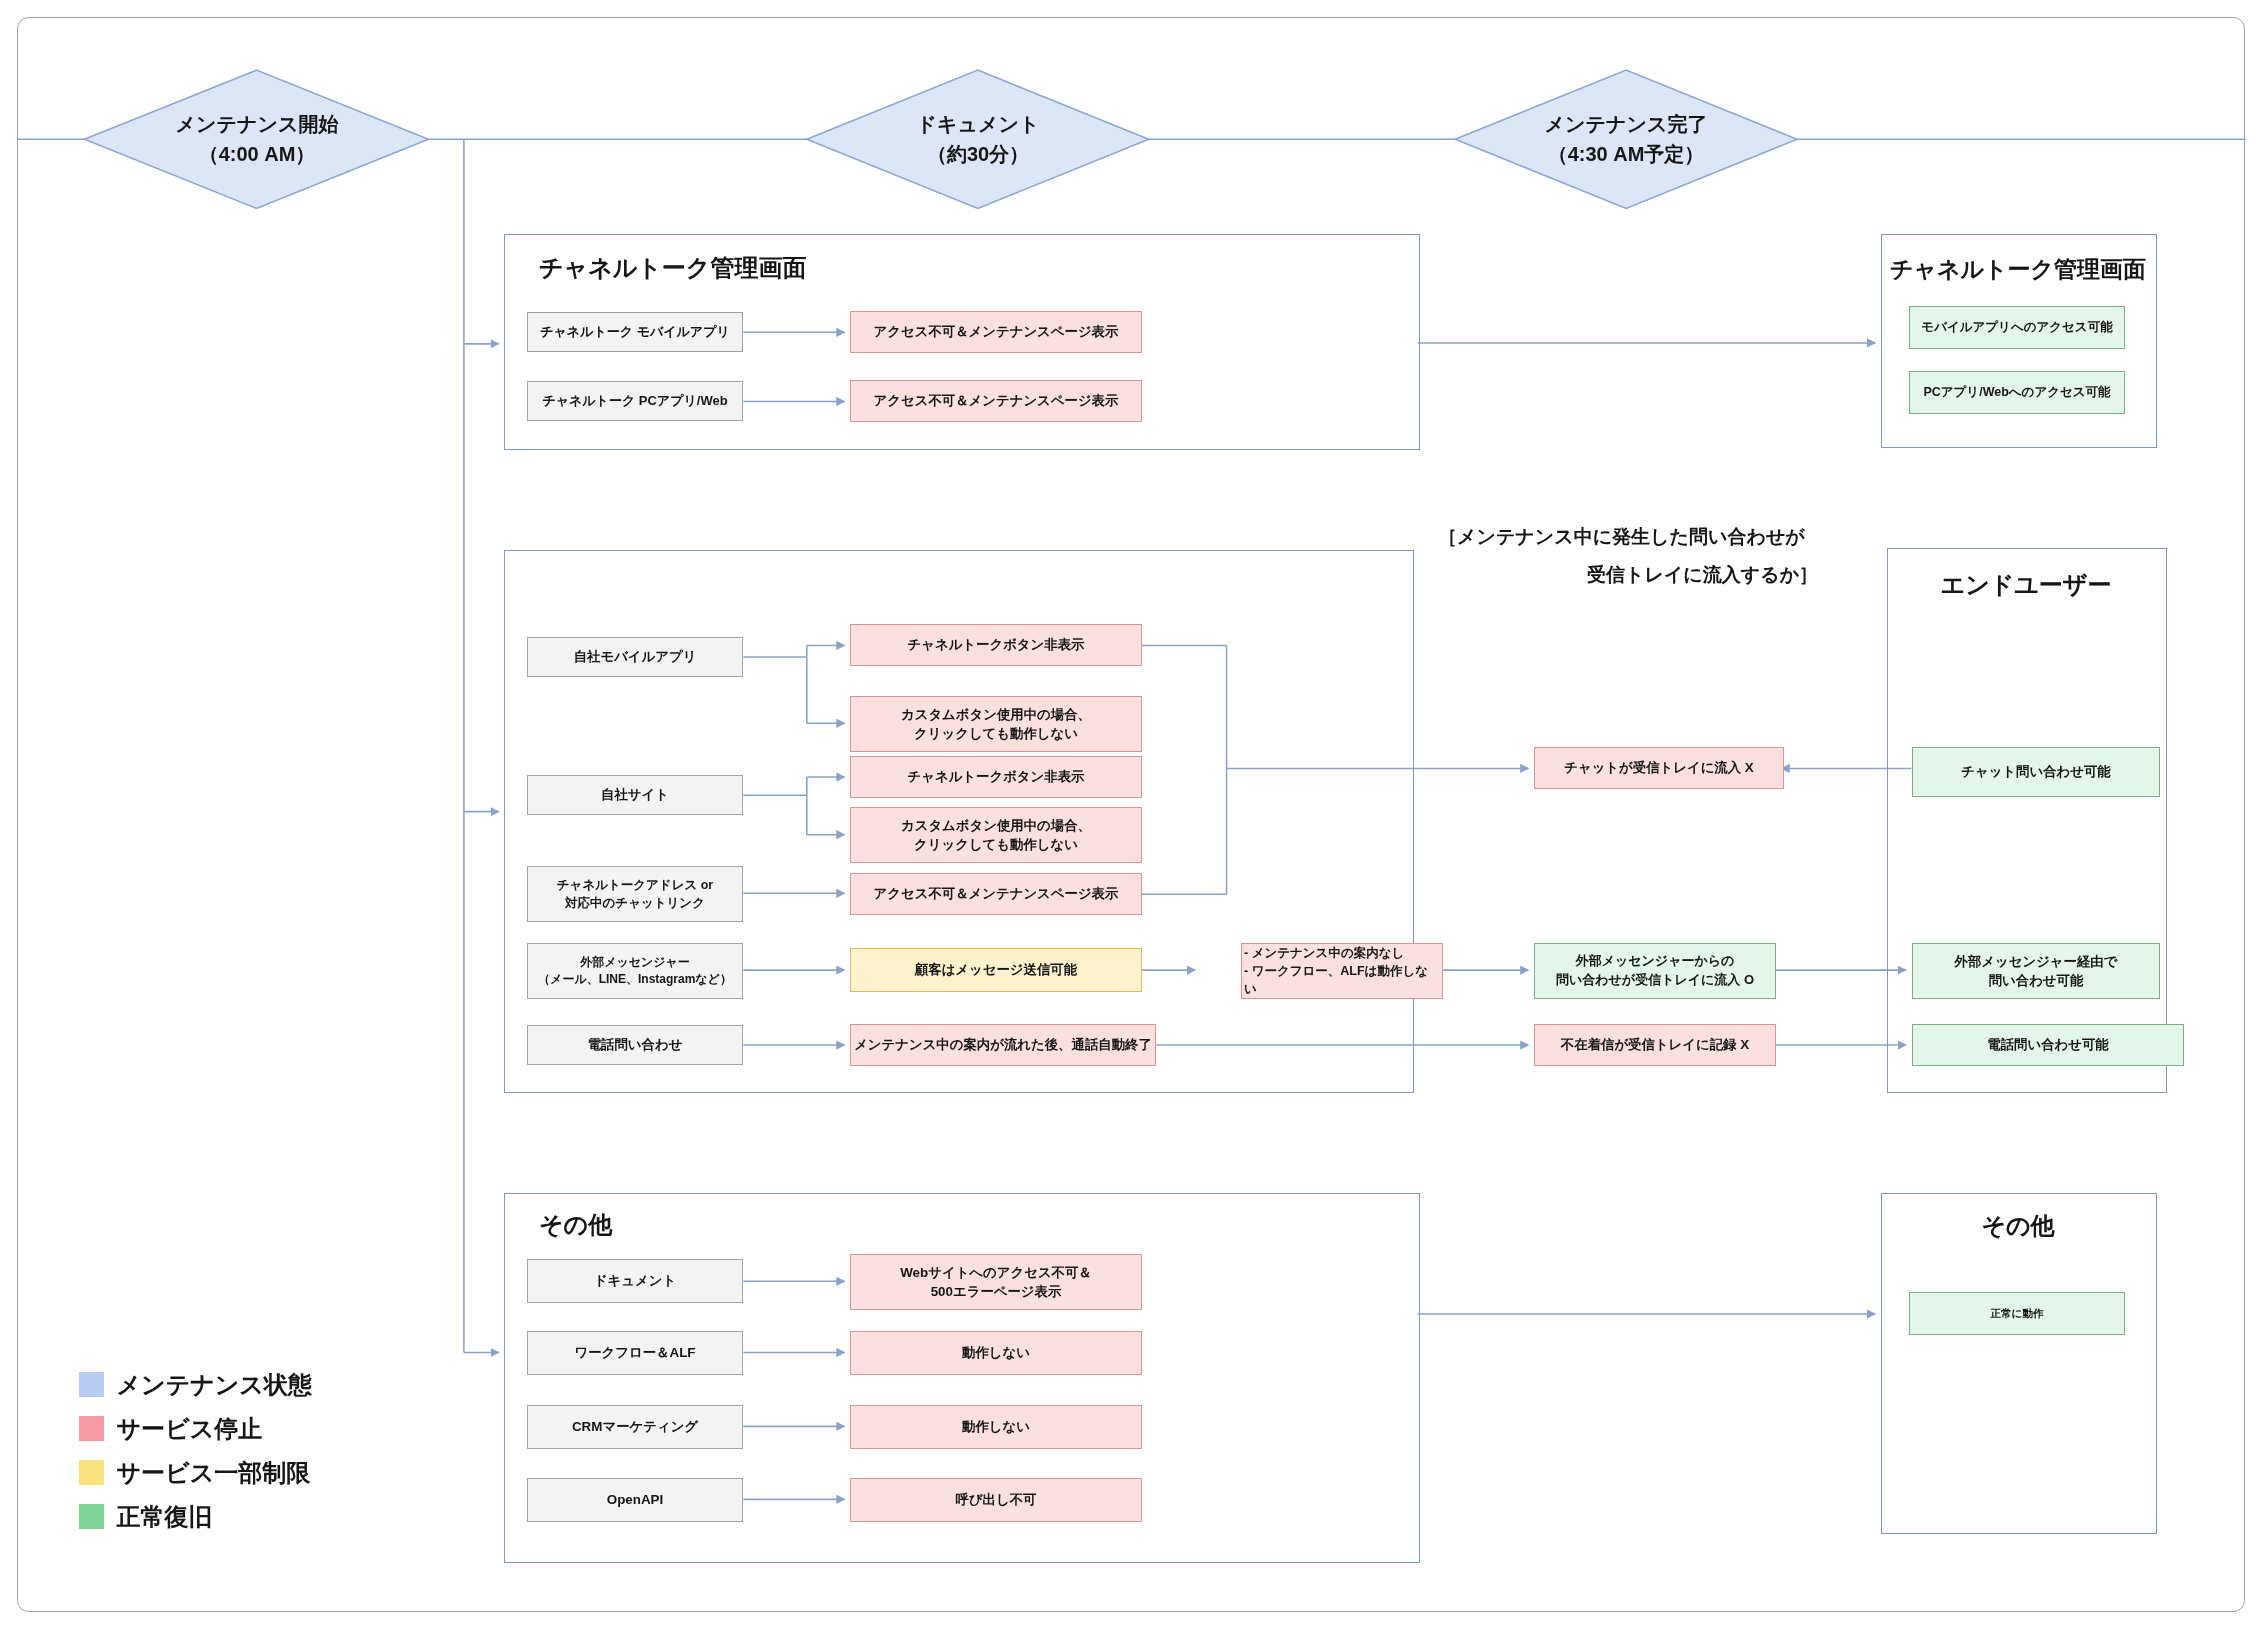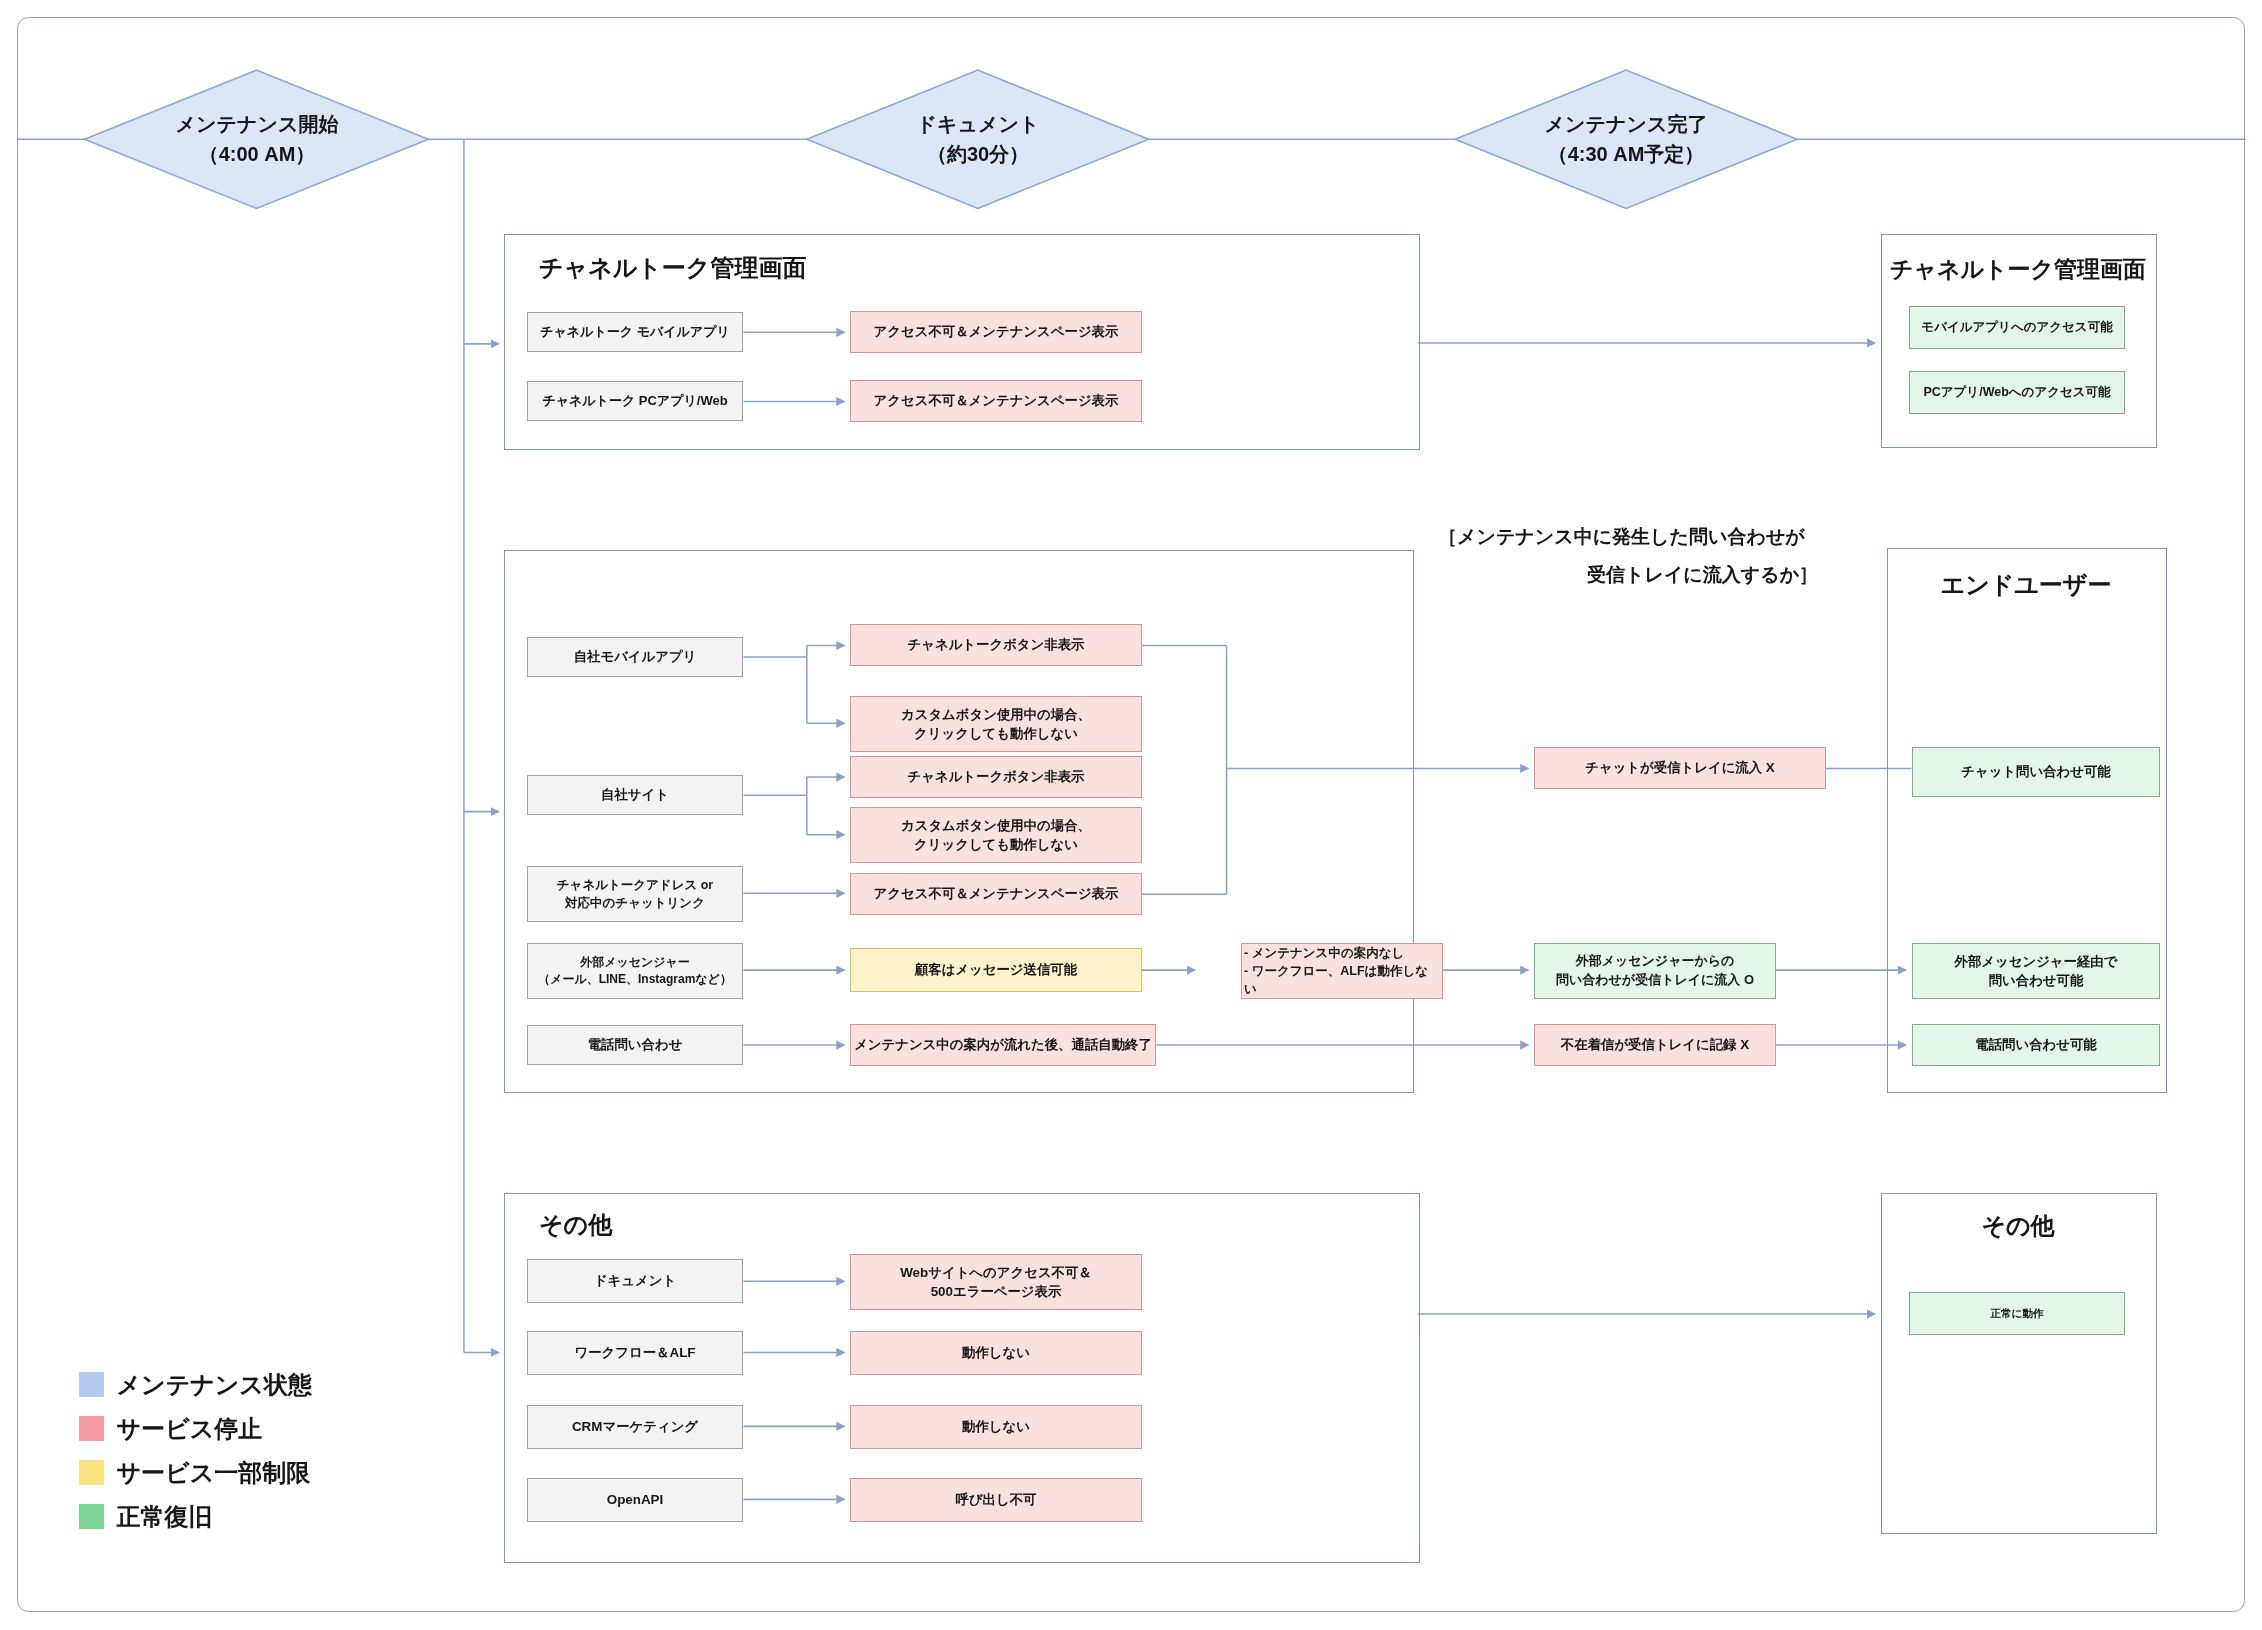--- a/index.html
+++ b/index.html
@@ -153,33 +153,33 @@
     <div>クリックしても動作しない</div>
   </div>
   <div class="node pink" style="left:850px;top:873px;width:292px;height:42px;">アクセス不可＆メンテナンスページ表示</div>
   <div class="node yellow" style="left:850px;top:948px;width:292px;height:44px;">顧客はメッセージ送信可能</div>
   <div class="node pink" style="left:850px;top:1024px;width:306px;height:42px;">メンテナンス中の案内が流れた後、通話自動終了</div>
   <div class="node pink f13 left-align" style="left:1201px;top:943px;width:202px;height:56px;">
     <div>- メンテナンス中の案内なし</div>
     <div>- ワークフロー、ALFは動作しない</div>
   </div>
 
-  <div class="node pink" style="left:1534px;top:747px;width:292px;height:42px;">チャットが受信トレイに流入 X</div>
+  <div class="node pink" style="left:1534px;top:747px;width:250px;height:42px;">チャットが受信トレイに流入 X</div>
   <div class="node green f135" style="left:1534px;top:943px;width:242px;height:56px;">
     <div>外部メッセンジャーからの</div>
     <div>問い合わせが受信トレイに流入 O</div>
   </div>
   <div class="node pink" style="left:1534px;top:1024px;width:242px;height:42px;">不在着信が受信トレイに記録 X</div>
 
   <div class="node green" style="left:1912px;top:747px;width:248px;height:50px;">チャット問い合わせ可能</div>
   <div class="node green" style="left:1912px;top:943px;width:248px;height:56px;">
     <div>外部メッセンジャー経由で</div>
     <div>問い合わせ可能</div>
   </div>
-  <div class="node green" style="left:1912px;top:1024px;width:248px;height:42px;">電話問い合わせ可能</div>
+  <div class="node green" style="left:1912px;top:1024px;width:272px;height:42px;">電話問い合わせ可能</div>
 
   <div class="node gray" style="left:527px;top:1259px;width:216px;height:44px;">ドキュメント</div>
   <div class="node gray" style="left:527px;top:1331px;width:216px;height:44px;">ワークフロー＆ALF</div>
   <div class="node gray" style="left:527px;top:1405px;width:216px;height:44px;">CRMマーケティング</div>
   <div class="node gray" style="left:527px;top:1478px;width:216px;height:44px;">OpenAPI</div>
   <div class="node pink" style="left:850px;top:1254px;width:292px;height:56px;">
     <div>Webサイトへのアクセス不可＆</div>
     <div>500エラーページ表示</div>
   </div>
   <div class="node pink" style="left:850px;top:1331px;width:292px;height:44px;">動作しない</div>

